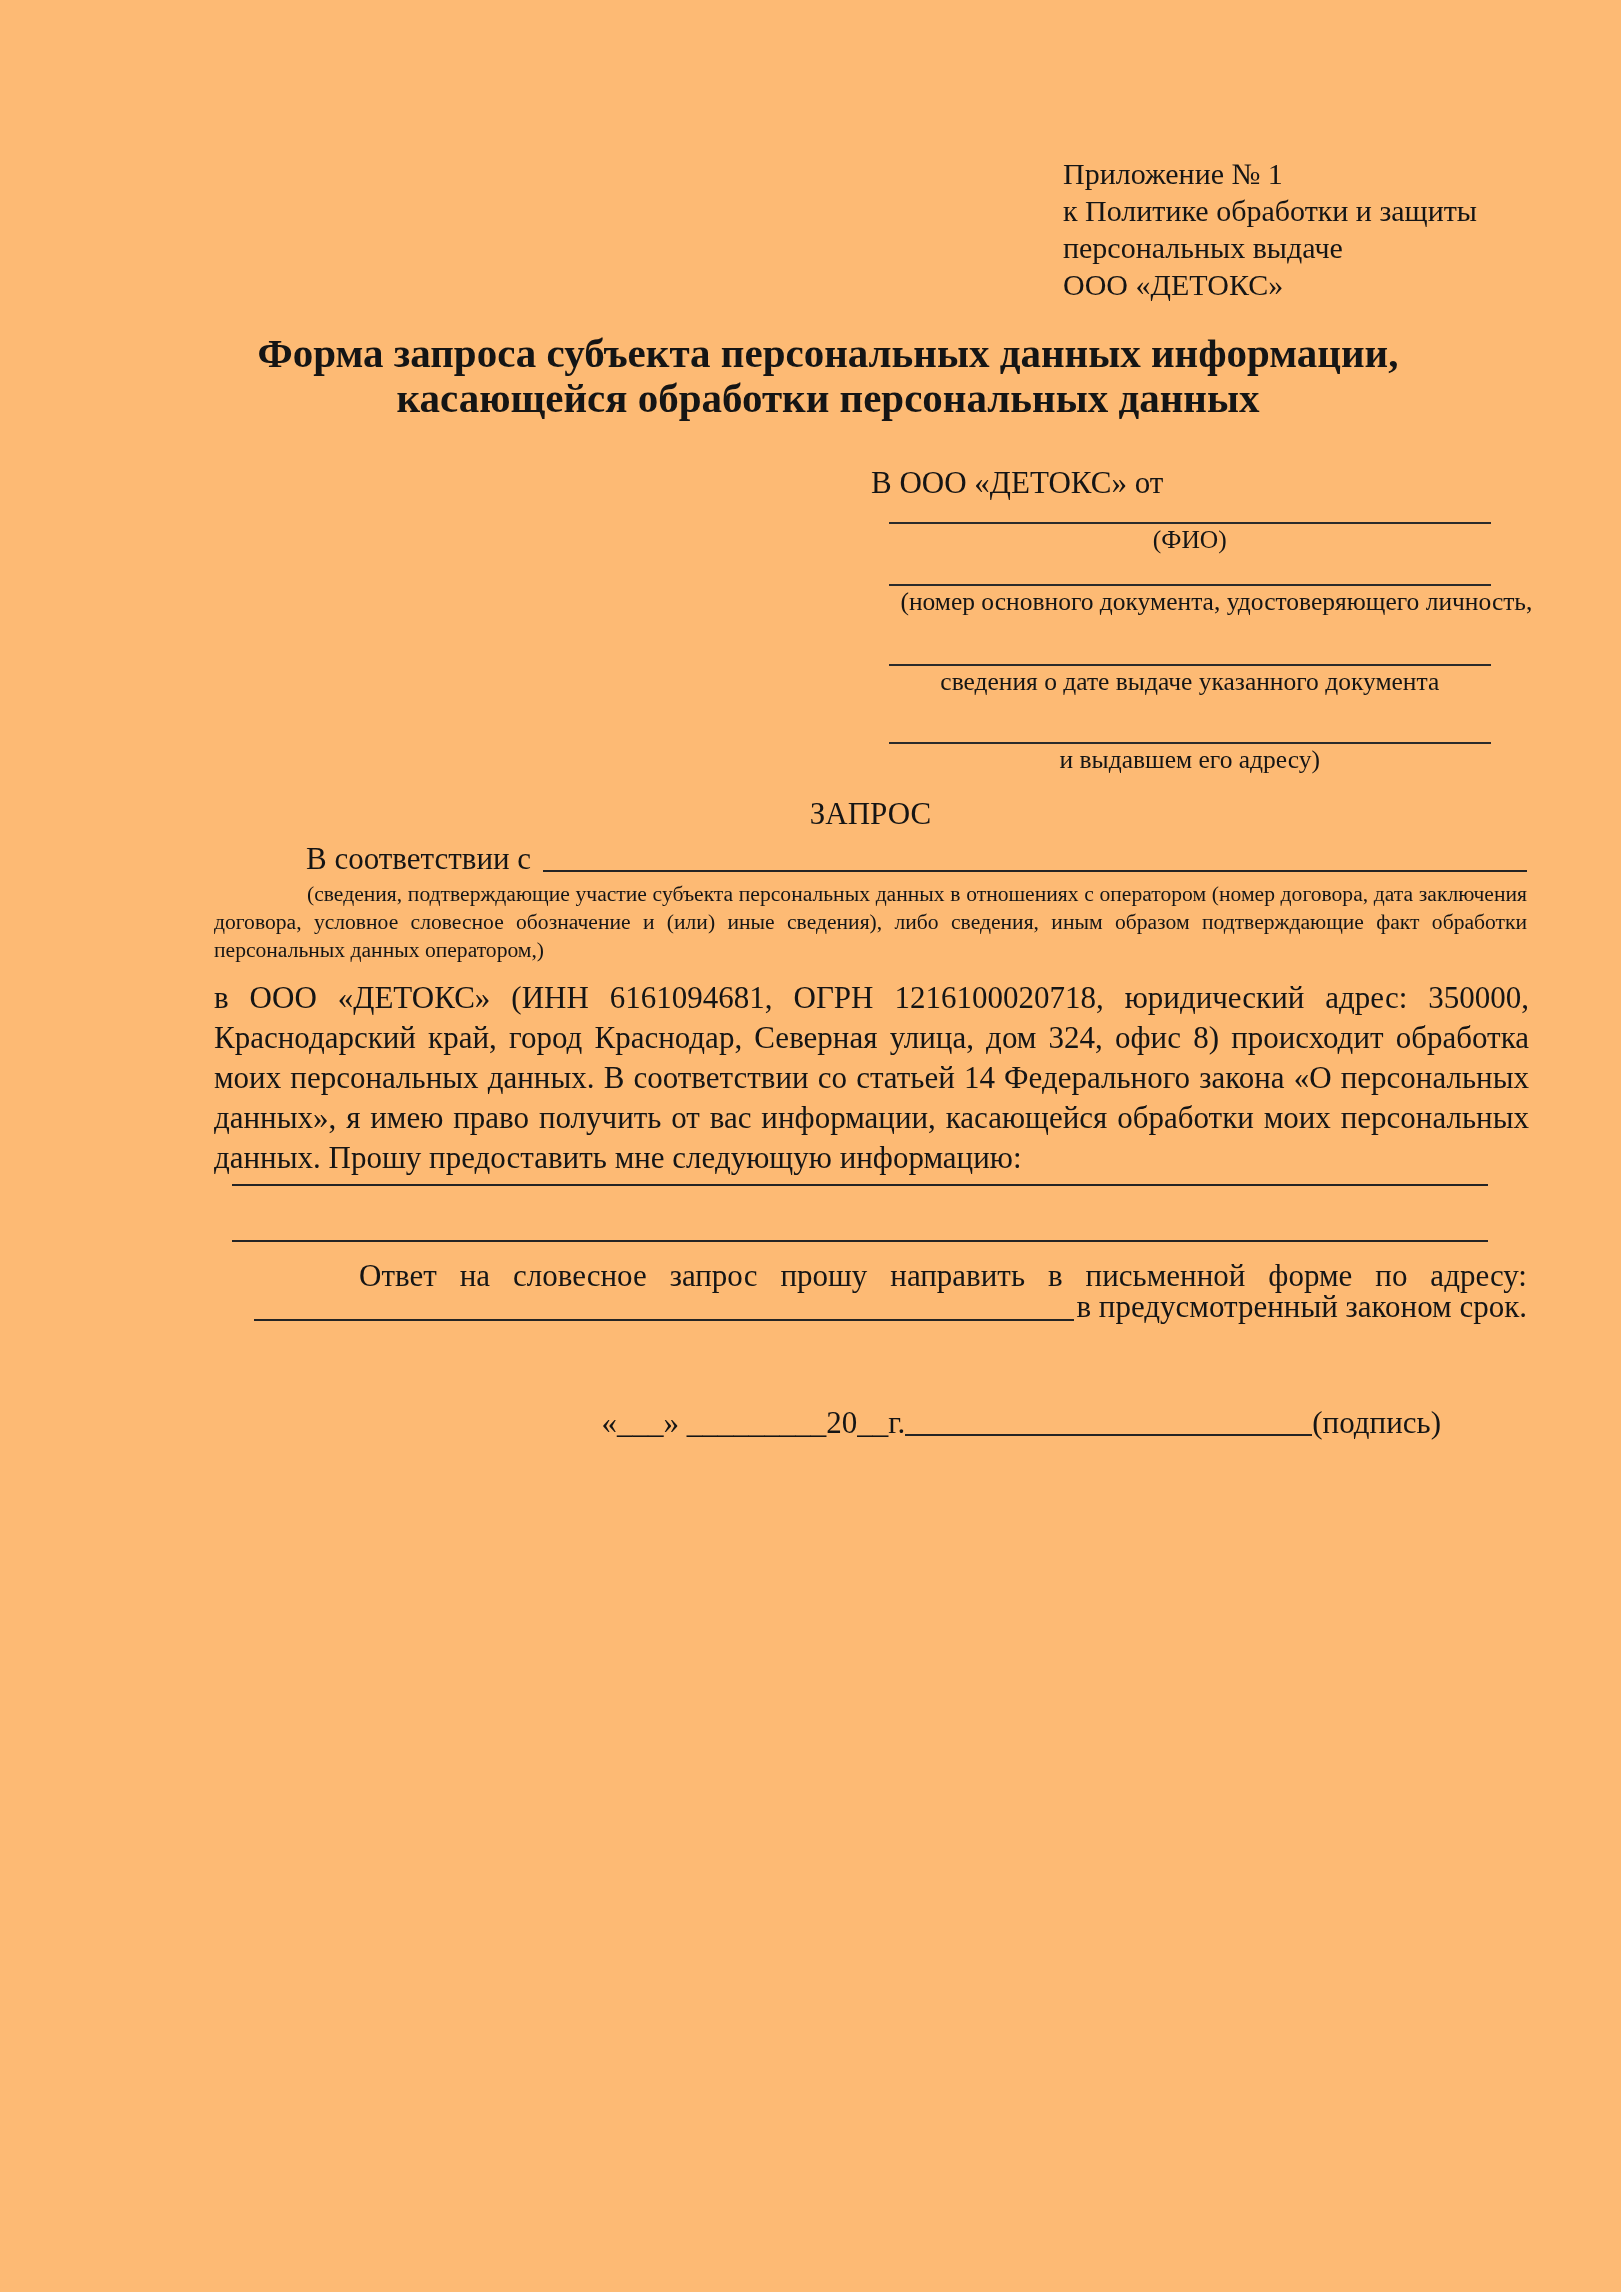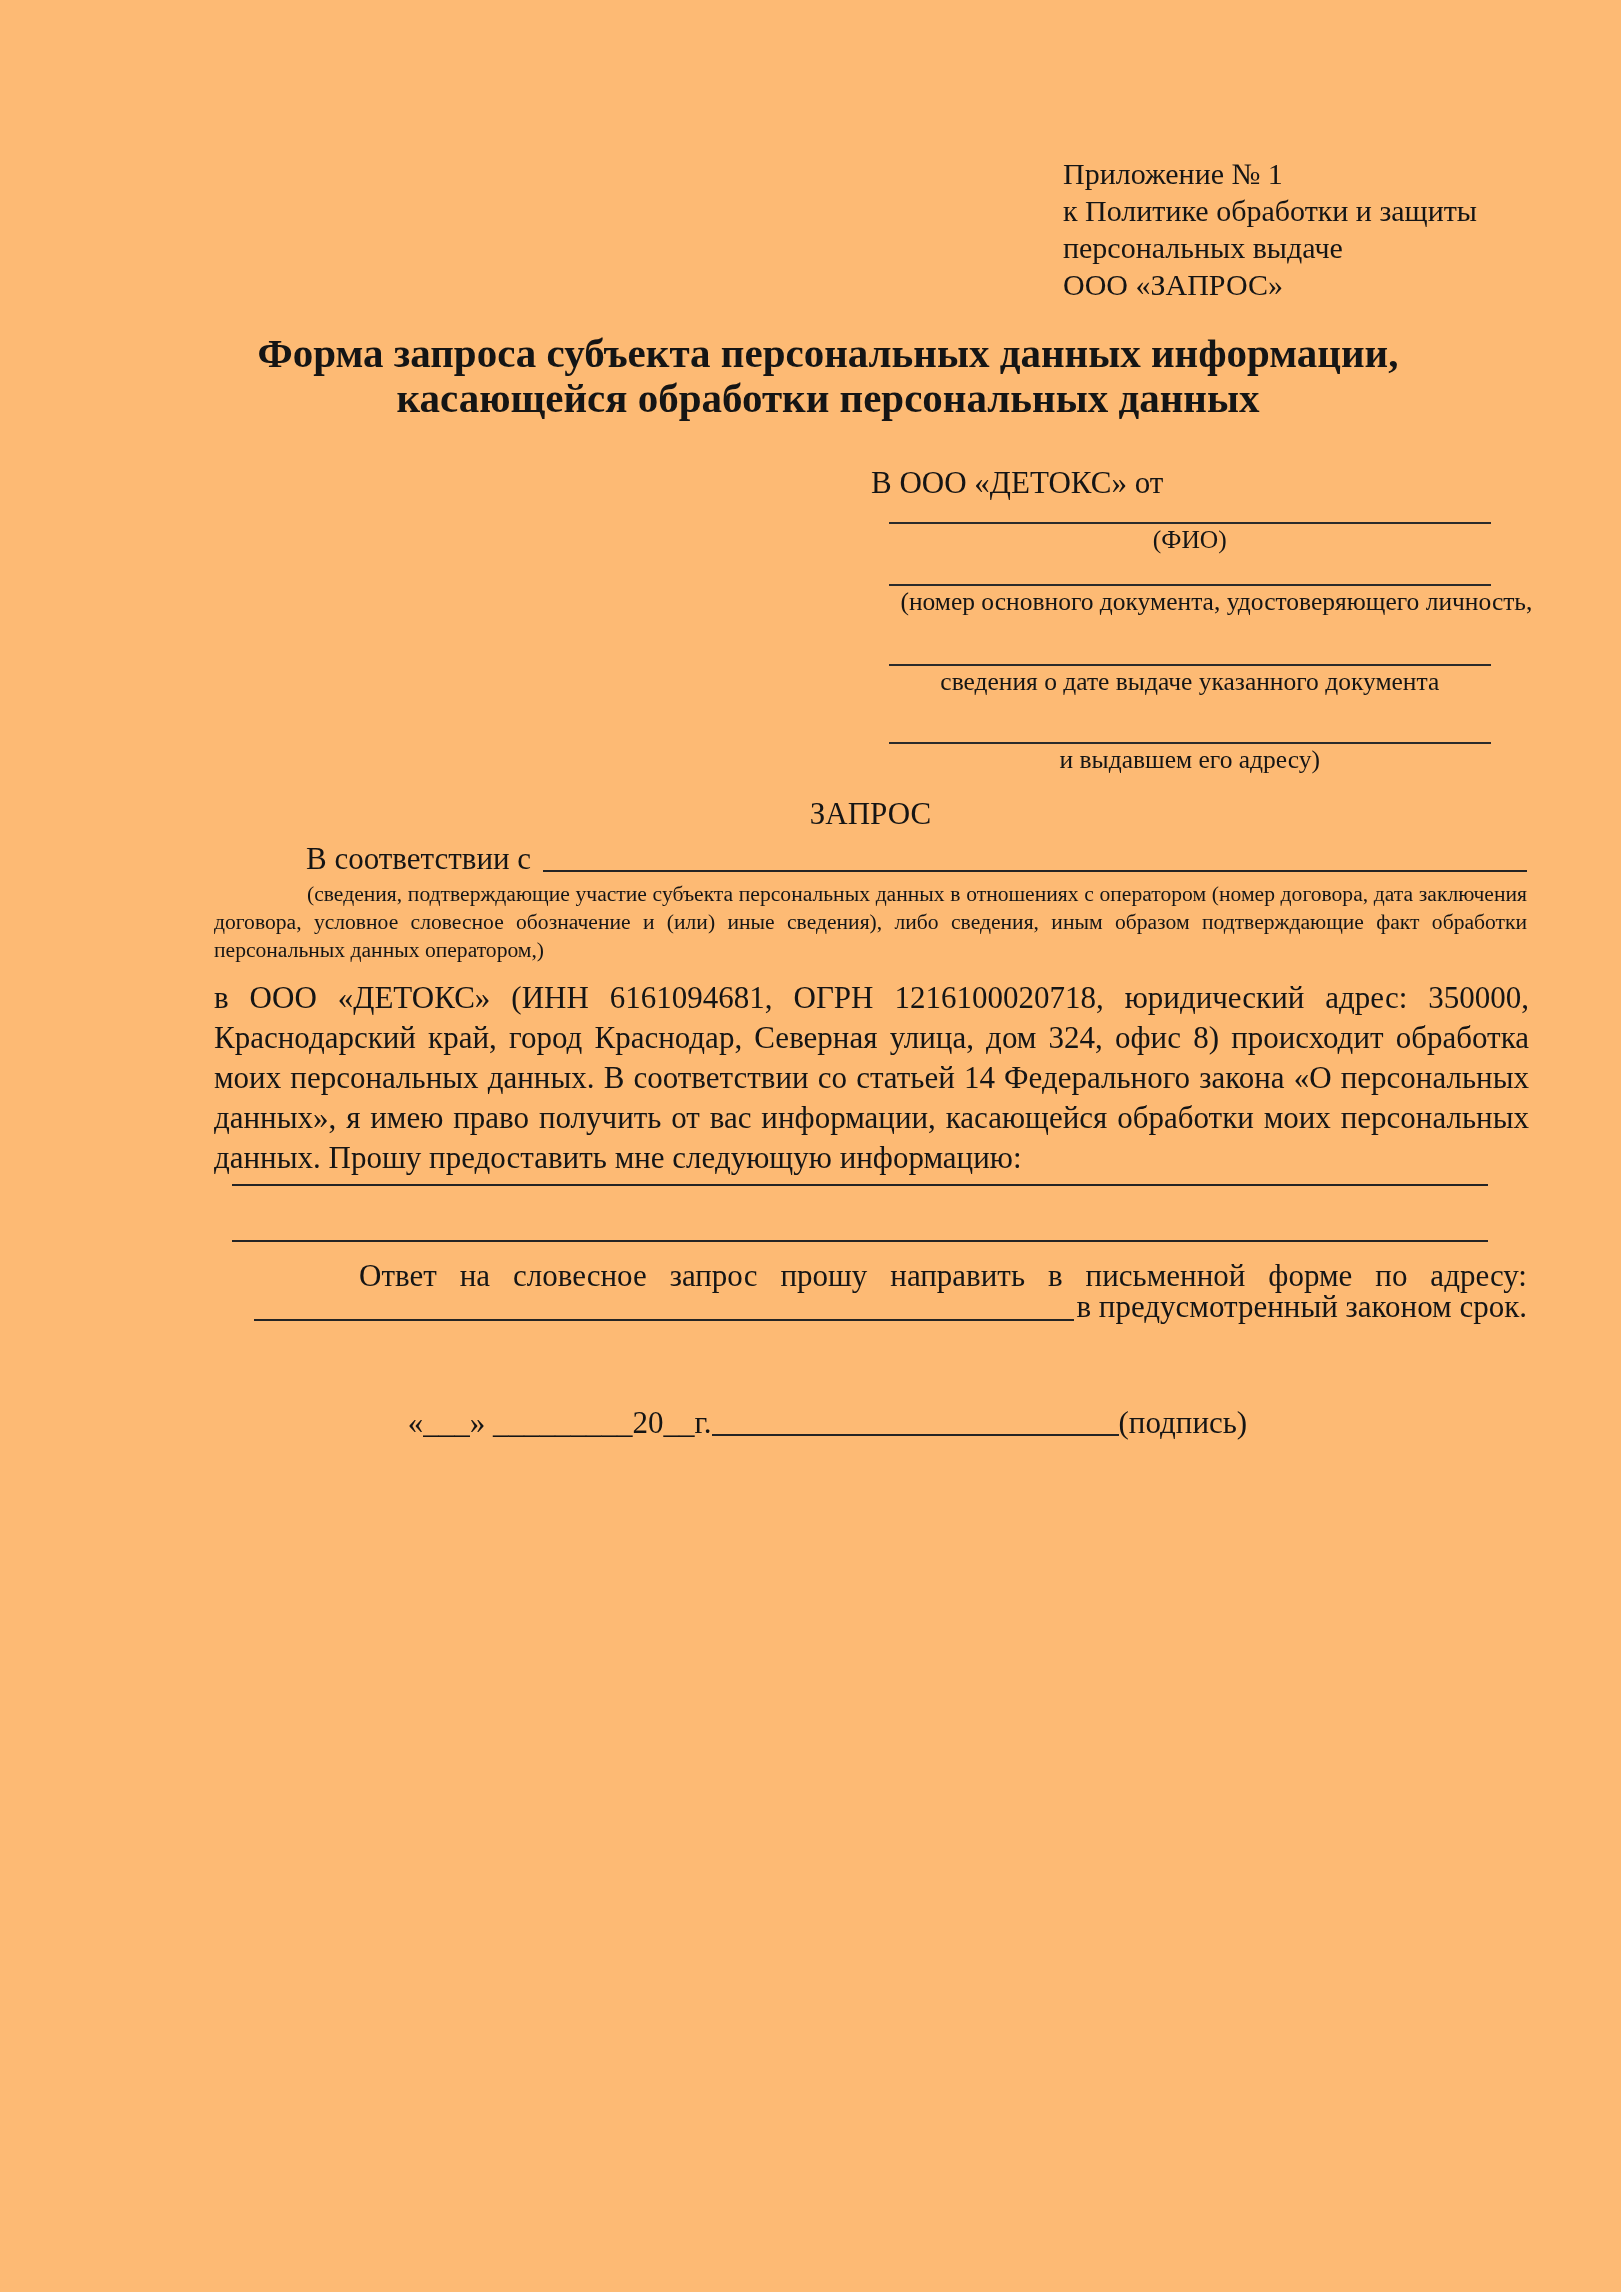--- a/index.html
+++ b/index.html
@@ -111,21 +111,21 @@
     display: flex; align-items: flex-end;
     font-size: 31px; line-height: 40px;
   }
   .reply-line2 .addr-fill { margin-left: 40px; margin-right: 2px; }
   .reply-line2 .deadline { white-space: nowrap; }
 
   
   .sig-row {
     left: 214px; right: 180px; top: 1402px;
     display: flex;
-    justify-content: center;
+    justify-content: flex-end;
     align-items: flex-end;
     font-size: 31px; line-height: 41px;
   }
   .date-blank { white-space: nowrap; }
   .sig-group { display: flex; align-items: flex-end; }
   .sig-line {
     width: 407px;
     border-bottom: 2.9px solid #242424;
     margin-bottom: 6.9px;
     height: 0;
@@ -134,21 +134,21 @@
 </style>
 </head>
 <body>
 
 <div class="page">
 
   <div class="abs appendix">
     <div>Приложение № 1</div>
     <div>к Политике обработки и защиты</div>
     <div>персональных выдаче</div>
-    <div>ООО «ЗАПРОС»</div>
+    <div>ООО «ДЕТОКС»</div>
   </div>
 
   <div class="abs doc-title">
     <div>Форма запроса субъекта персональных данных информации,</div>
     <div>касающейся обработки персональных данных</div>
   </div>
 
   <div class="abs addressee">
     <div>В ООО «ДЕТОКС» от</div>
 

